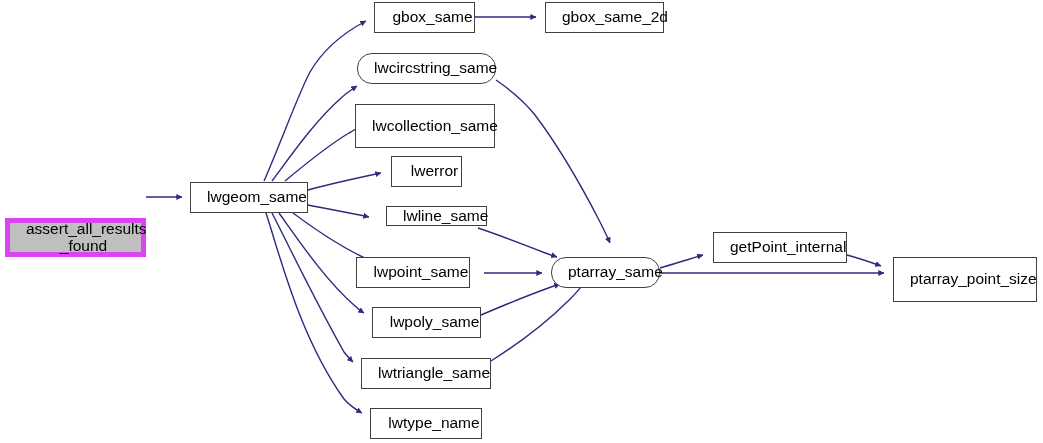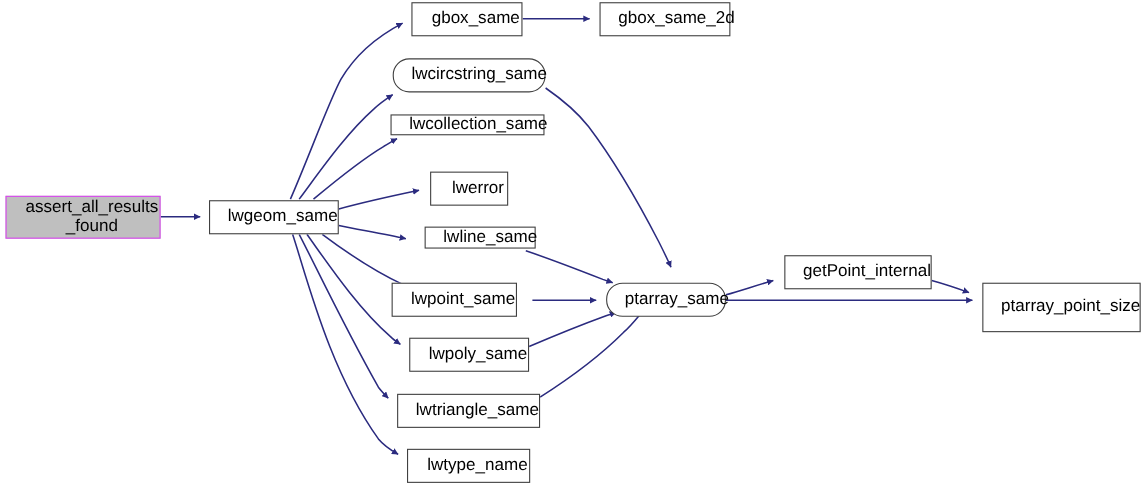--- a/index.html
+++ b/index.html
@@ -35,21 +35,22 @@
     font-size: 15.5px;
     color: #000000;
     line-height: 1.08;
     text-align: center;
     white-space: pre-line;
     letter-spacing: 0px;
     padding-left: 16px;
   }
   .node-box.root-node {
     background: #bfbfbf;
-    border: 1px solid #d946ef;
+    border: 5px solid #d946ef;
+    margin-top: 40px;
   }
   .node-label {
     display: block;
     width: 100%;
     white-space: pre-line;
   }
 </style>
 </head>
 <body>
 
@@ -80,21 +81,21 @@
       <path d="M660,273 L884,273" fill="none" stroke="#2b2b7f" stroke-width="1.4" marker-end="url(#arrowhead)"></path>
       <path d="M847,255 C858,258 870,262 881,266" fill="none" stroke="#2b2b7f" stroke-width="1.4" marker-end="url(#arrowhead)"></path>
     </svg>
   <div id="node-layer">
       <div class="node-box root-node" style="left: 5px; top: 178px; width: 141px; height: 39px;"><span class="node-label">assert_all_results
 _found</span></div>
       <div class="node-box" style="left: 190px; top: 182px; width: 118px; height: 31px;"><span class="node-label">lwgeom_same</span></div>
       <div class="node-box" style="left: 374px; top: 2px; width: 101px; height: 31px;"><span class="node-label">gbox_same</span></div>
       <div class="node-box" style="left: 545px; top: 2px; width: 119px; height: 31px;"><span class="node-label">gbox_same_2d</span></div>
       <div class="node-box" style="left: 357px; top: 53px; width: 139px; height: 31px; border-radius: 15px;"><span class="node-label">lwcircstring_same</span></div>
-      <div class="node-box" style="left: 355px; top: 104px; width: 140px; height: 19px;"><span class="node-label">lwcollection_same</span></div>
+      <div class="node-box" style="left: 355px; top: 104px; width: 140px; height: 44px;"><span class="node-label">lwcollection_same</span></div>
       <div class="node-box" style="left: 391px; top: 156px; width: 71px; height: 31px;"><span class="node-label">lwerror</span></div>
       <div class="node-box" style="left: 355px; top: 206px; width: 101px; height: 20px; margin-left: 31px;"><span class="node-label">lwline_same</span></div>
       <div class="node-box" style="left: 356px; top: 257px; width: 114px; height: 31px;"><span class="node-label">lwpoint_same</span></div>
       <div class="node-box" style="left: 372px; top: 307px; width: 109px; height: 31px; justify-content: center;"><span class="node-label">lwpoly_same</span></div>
       <div class="node-box" style="left: 361px; top: 358px; width: 130px; height: 31px;"><span class="node-label">lwtriangle_same</span></div>
       <div class="node-box" style="left: 370px; top: 408px; width: 112px; height: 31px;"><span class="node-label">lwtype_name</span></div>
       <div class="node-box" style="left: 551px; top: 257px; width: 109px; height: 31px; border-radius: 15px;"><span class="node-label">ptarray_same</span></div>
       <div class="node-box" style="left: 713px; top: 232px; width: 134px; height: 31px;"><span class="node-label">getPoint_internal</span></div>
       <div class="node-box" style="left: 893px; top: 257px; width: 144px; height: 45px;"><span class="node-label">ptarray_point_size</span></div>
     </div>

